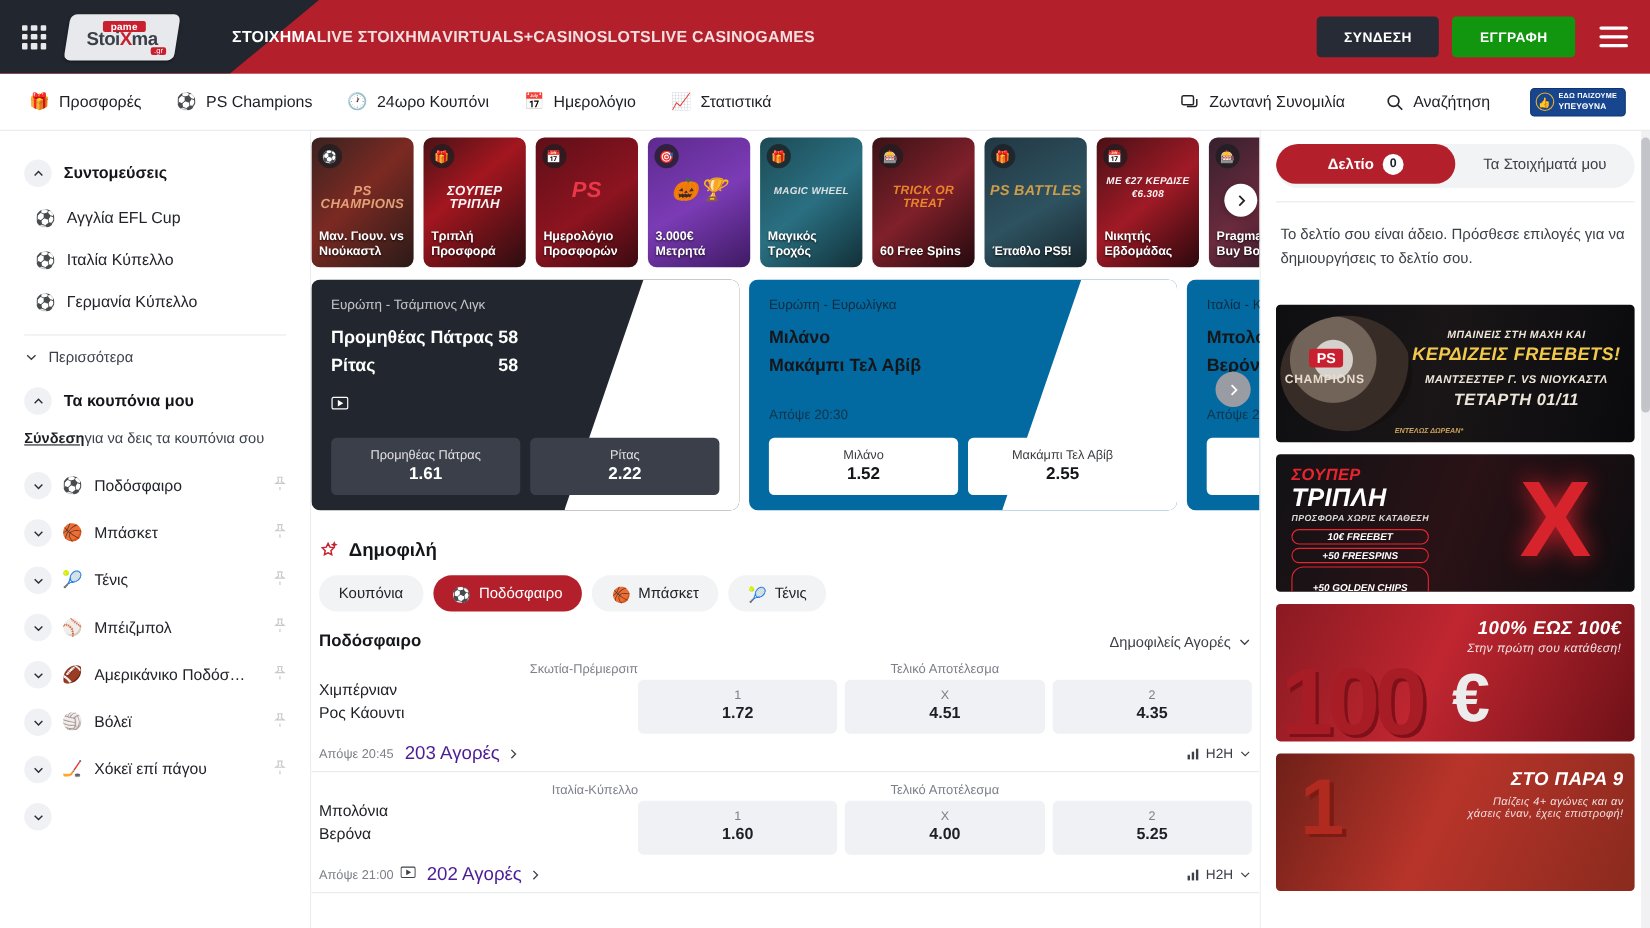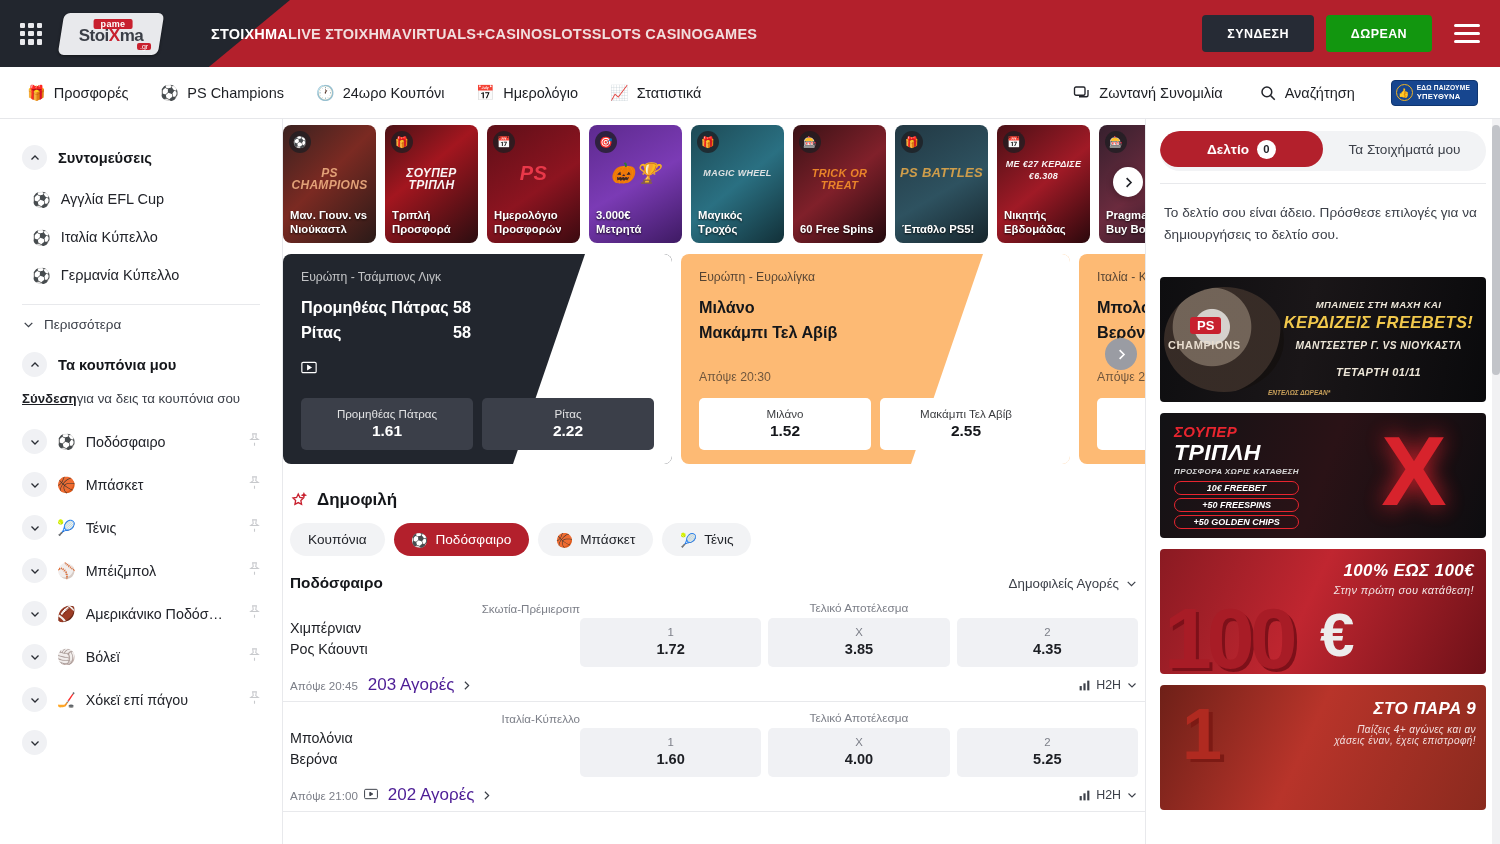--- a/index.html
+++ b/index.html
@@ -181,21 +181,21 @@
     display: flex; align-items: center; justify-content: center; cursor: pointer; z-index: 9;
   }
 
   
   .feat-strip { display: flex; gap: 9px; margin-top: 9px; position: relative; height: 210px; overflow: hidden;}
   .feat {
     width: 389px; flex: 0 0 389px; border-radius: 8px; padding: 16px 18px 14px 18px;
     position: relative; overflow: hidden; display: flex; flex-direction: column;
   }
   .feat.dark { background: #22262e; color: #fff; }
-  .feat.light { background: #fdba74; color: #14161a; }
+  .feat.light { background: #0369a1; color: #14161a; }
   .feat .wedge {
     position: absolute; top: 0; right: -1px; bottom: 0; width: 160px;
     background: #fff; clip-path: polygon(45% 0, 100% 0, 100% 100%, 0 100%);
   }
   .feat .league { font-size: 12.2px; opacity: .72; margin-bottom: 11px; position:relative; z-index:2;}
   .feat .team { font-size: 16.2px; font-weight: bold; line-height: 25px; position:relative; z-index:2;
     display:flex; }
   .feat .team .score { margin-left: auto; width: 60px; }
   .feat .teams-wrap { position: relative; z-index: 2; width: 212px; }
   .feat .meta { font-size: 12.3px; opacity: .62; margin-top: auto; position:relative; z-index:2;}
@@ -317,27 +317,27 @@
       <div class="logo-gr">.gr</div>
     </div>
   </div>
 
   <nav class="mainnav">
     <a class="active">ΣΤΟΙΧΗΜΑ</a>
     <a>LIVE ΣΤΟΙΧΗΜΑ</a>
     <a>VIRTUALS+</a>
     <a>CASINO</a>
     <a>SLOTS</a>
-    <a>SLOTS CASINO</a>
+    <a>LIVE CASINO</a>
     <a>GAMES</a>
   </nav>
 
   <div class="topbar-right">
     <button class="btn-login">ΣΥΝΔΕΣΗ</button>
-    <button class="btn-register">ΔΩΡΕΑΝ</button>
+    <button class="btn-register">ΕΓΓΡΑΦΗ</button>
     <div class="burger">
         <i></i>
         <i></i>
         <i></i>
       </div>
   </div>
 </div>
 
 <div class="subnav">
   <div class="subnav-left">
@@ -713,21 +713,21 @@
         </div>
         <div class="m-markets">
           <div class="m-market-name">Τελικό Αποτέλεσμα</div>
           <div class="m-odds">
             <div class="m-odd">
               <div class="lbl">1</div>
               <div class="val">1.72</div>
             </div>
             <div class="m-odd">
               <div class="lbl">X</div>
-              <div class="val">3.85</div>
+              <div class="val">4.51</div>
             </div>
             <div class="m-odd">
               <div class="lbl">2</div>
               <div class="val">4.35</div>
             </div>
           </div>
         </div>
       </div>
       <div class="m-bot">
         <span class="m-time">Απόψε 20:45</span>
@@ -818,38 +818,38 @@
     <div class="banner" style="background:linear-gradient(100deg,#0e0e10,#1a1618 45%,#0a0a0c)">
       <div style="position:absolute;left:4px;top:10px;width:120px;height:105px;border-radius:50%;
                   background:radial-gradient(circle at 40% 38%, #e6e2dd 0 18%, #7a6b5e 19% 40%, #3a2e28 41% 70%, #14100f 71%);opacity:.92"></div>
       <div style="position:absolute;left:30px;top:40px;background:#c8202e;color:#fff;font-weight:bold;
                   font-size:13px;padding:1px 7px;border-radius:3px;">PS</div>
       <div style="position:absolute;left:8px;top:62px;color:#e8ddcf;font-weight:bold;font-size:11px;letter-spacing:.6px;">CHAMPIONS</div>
       <div style="position:absolute;right:10px;top:22px;text-align:center;width:195px">
         <div class="b-title" style="font-size:9.6px;color:#ede6d8">ΜΠΑΙΝΕΙΣ ΣΤΗ ΜΑΧΗ ΚΑΙ</div>
         <div class="b-title" style="font-size:16.5px;color:#f2c94c;margin-top:3px">ΚΕΡΔΙΖΕΙΣ FREEBETS!</div>
         <div class="b-title" style="font-size:10.2px;color:#ede6d8;margin-top:8px">ΜΑΝΤΣΕΣΤΕΡ Γ. VS  ΝΙΟΥΚΑΣΤΛ</div>
-        <div class="b-title" style="font-size:11px;color:#ede6d8;margin-top:15px">ΤΕΤΑΡΤΗ 01/11</div>
+        <div class="b-title" style="font-size:15px;color:#ede6d8;margin-top:4px">ΤΕΤΑΡΤΗ 01/11</div>
       </div>
       <div style="position:absolute;left:108px;bottom:6px;font-size:6.5px;color:#c8a05a;font-style:italic;font-weight:bold">ΕΝΤΕΛΩΣ ΔΩΡΕΑΝ*</div>
     </div>
 
     <div class="banner" style="background:linear-gradient(110deg,#121215,#2a1216 50%,#0d0d10)">
       <div style="position:absolute;right:18px;top:8px;width:108px;height:108px;color:#e8252f;font-size:98px;
                   font-weight:bold;line-height:100px;text-align:center;text-shadow:0 0 22px #e8252f;opacity:.92">X</div>
       <div style="position:absolute;left:14px;top:10px;">
         <div class="b-title" style="font-size:15px;color:#e8252f">ΣΟΥΠΕΡ</div>
         <div class="b-title" style="font-size:23px;color:#ffffff;line-height:24px">ΤΡΙΠΛΗ</div>
         <div class="b-title" style="font-size:8px;color:#d8d8d8;margin-top:3px">ΠΡΟΣΦΟΡΑ ΧΩΡΙΣ ΚΑΤΑΘΕΣΗ</div>
         <div style="margin-top:5px;display:flex;flex-direction:column;gap:3px">
           <div style="border:1px solid #e8252f;border-radius:11px;padding:1px 12px;font-size:9px;font-weight:bold;
                       font-style:italic;color:#fff;text-align:center">10€ FREEBET</div>
           <div style="border:1px solid #e8252f;border-radius:11px;padding:1px 12px;font-size:9px;font-weight:bold;
                       font-style:italic;color:#fff;text-align:center">+50 FREESPINS</div>
-          <div style="border:1px solid #e8252f;border-radius:11px;padding:1px 12px;font-size:9px;font-weight:bold;
+          <div style="border:1px solid #e8252f;border-radius:11px;padding:13px 12px;font-size:9px;font-weight:bold;
                       font-style:italic;color:#fff;text-align:center">+50 GOLDEN CHIPS</div>
         </div>
       </div>
     </div>
 
     <div class="banner" style="background:linear-gradient(115deg,#8a1a22,#c02630 45%,#6e1118)">
       <div style="position:absolute;left:4px;bottom:-14px;font-size:86px;font-weight:bold;color:#a81c26;
                   letter-spacing:-5px;text-shadow:3px 3px 0 #7d1019">100</div>
       <div style="position:absolute;left:160px;bottom:4px;font-size:62px;font-weight:bold;color:#ececec;">€</div>
       <div style="position:absolute;right:12px;top:12px;text-align:right;width:200px">

